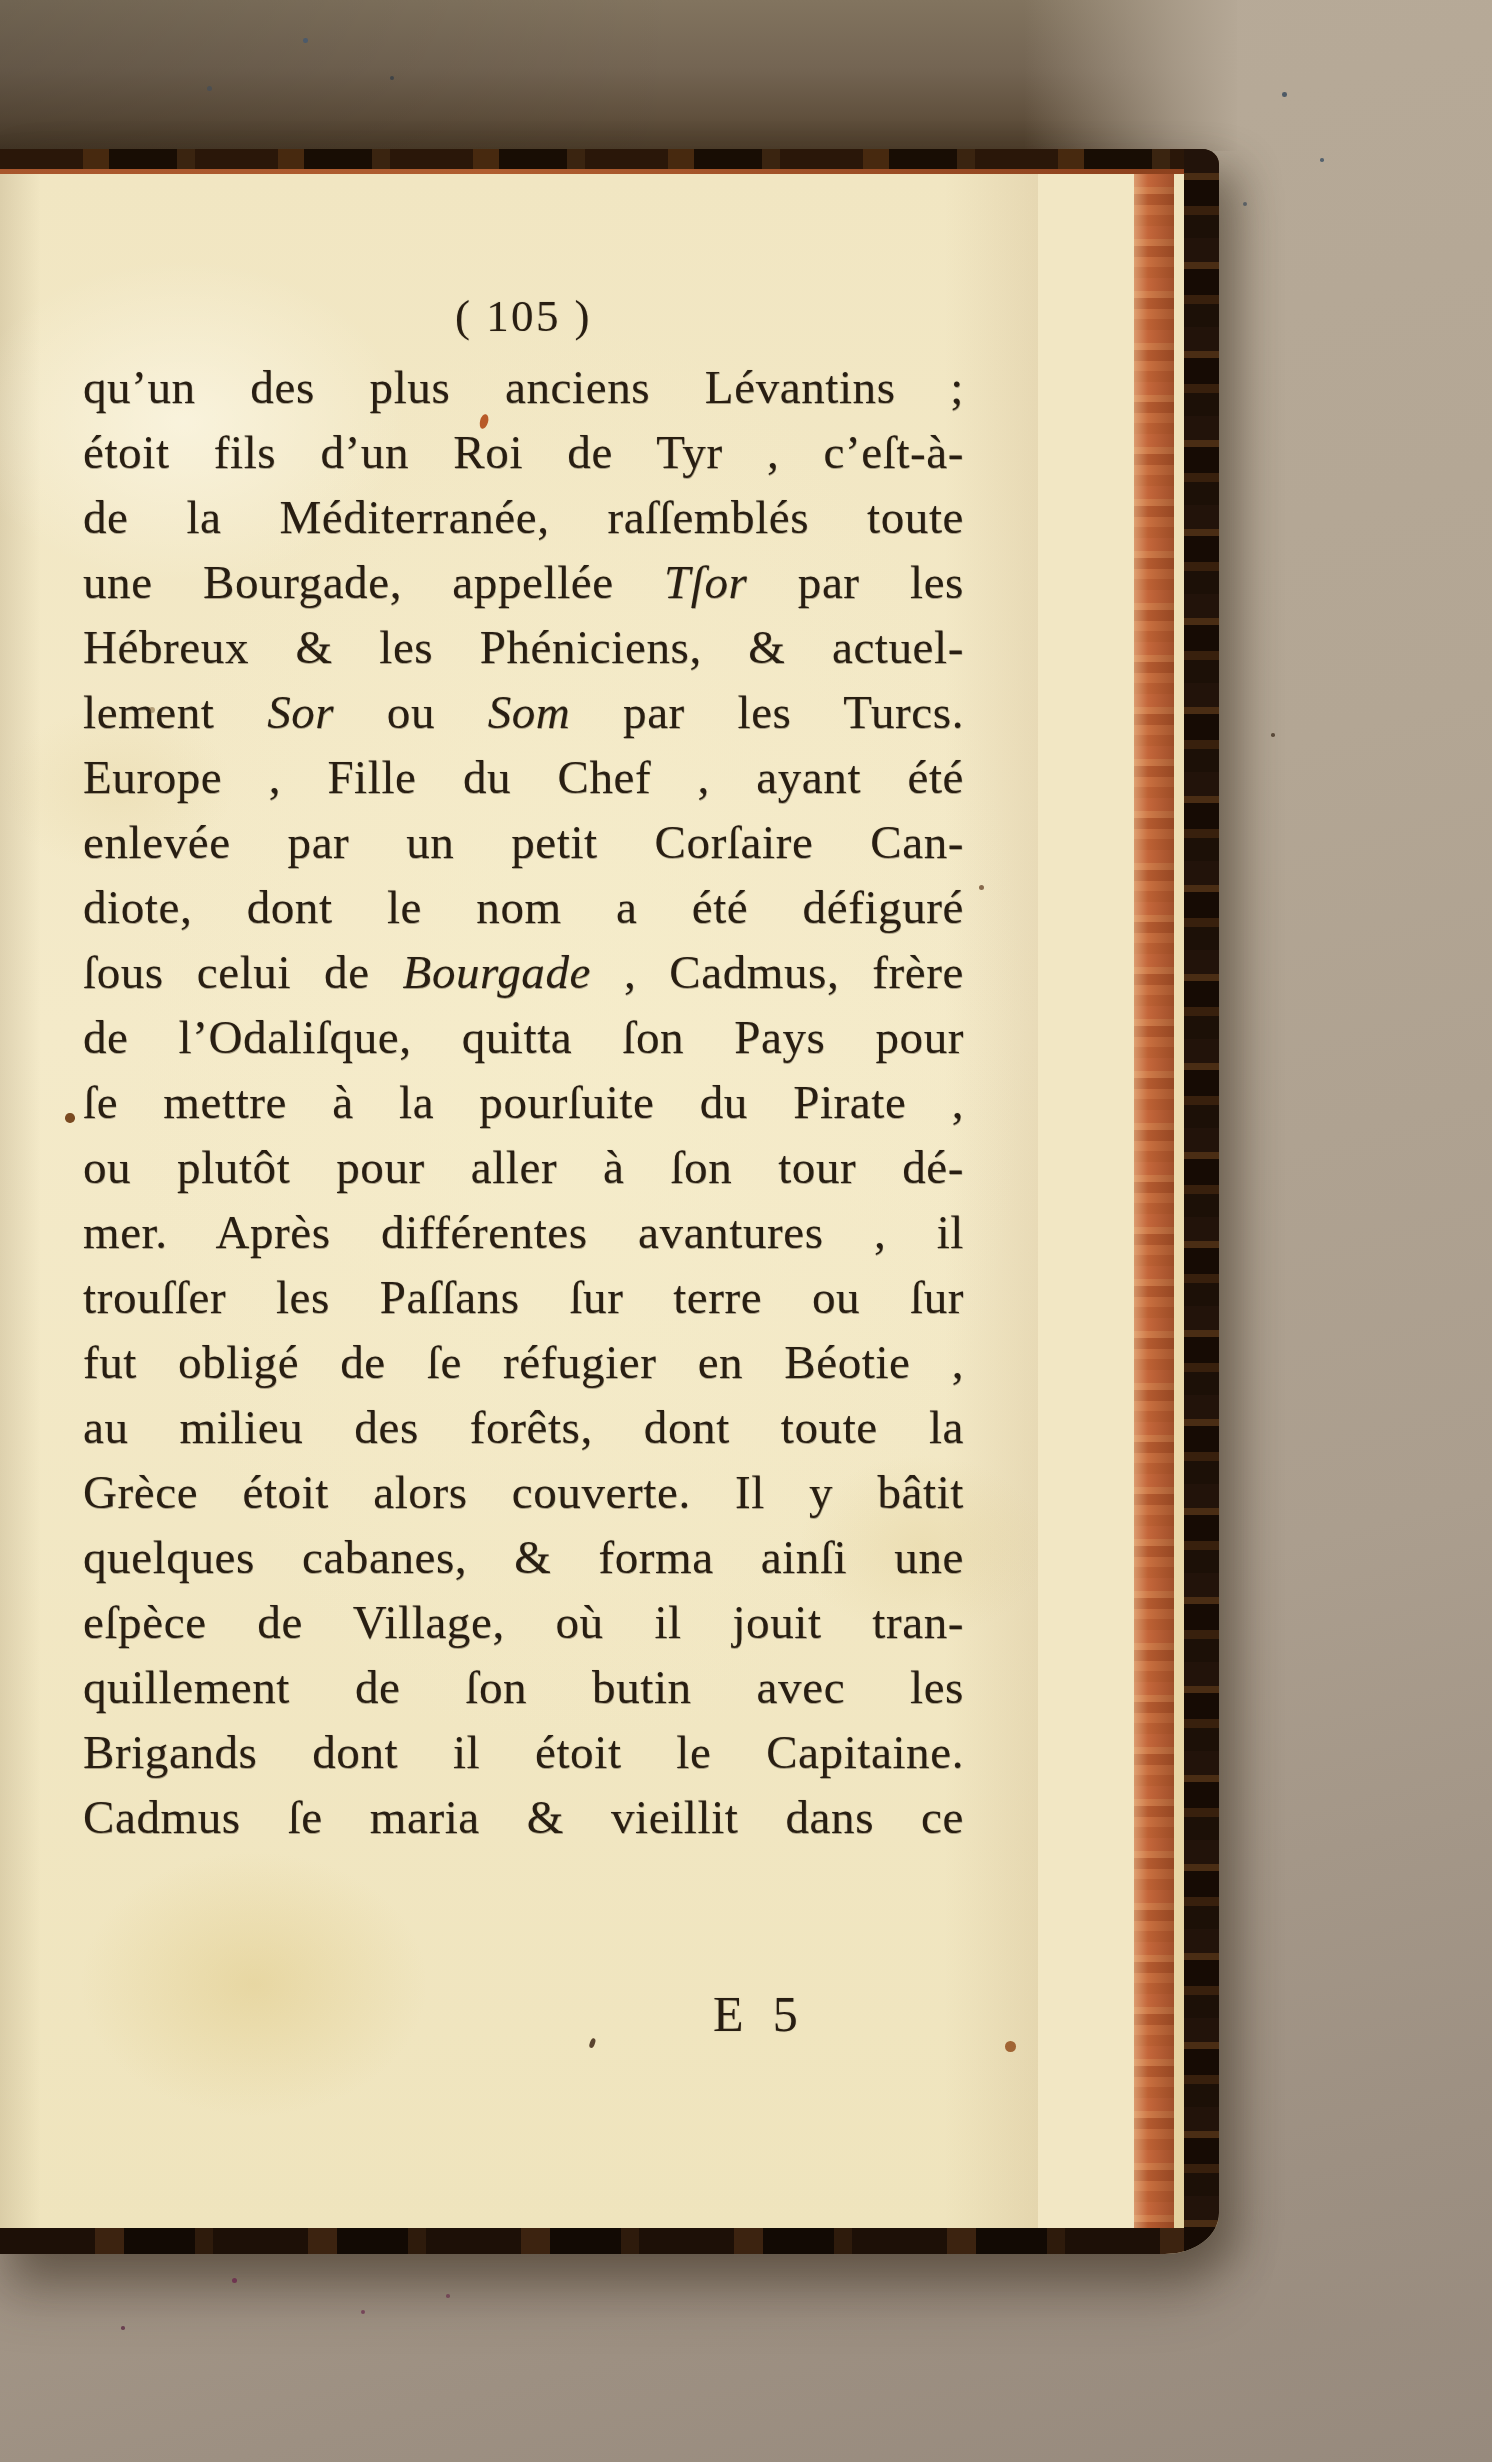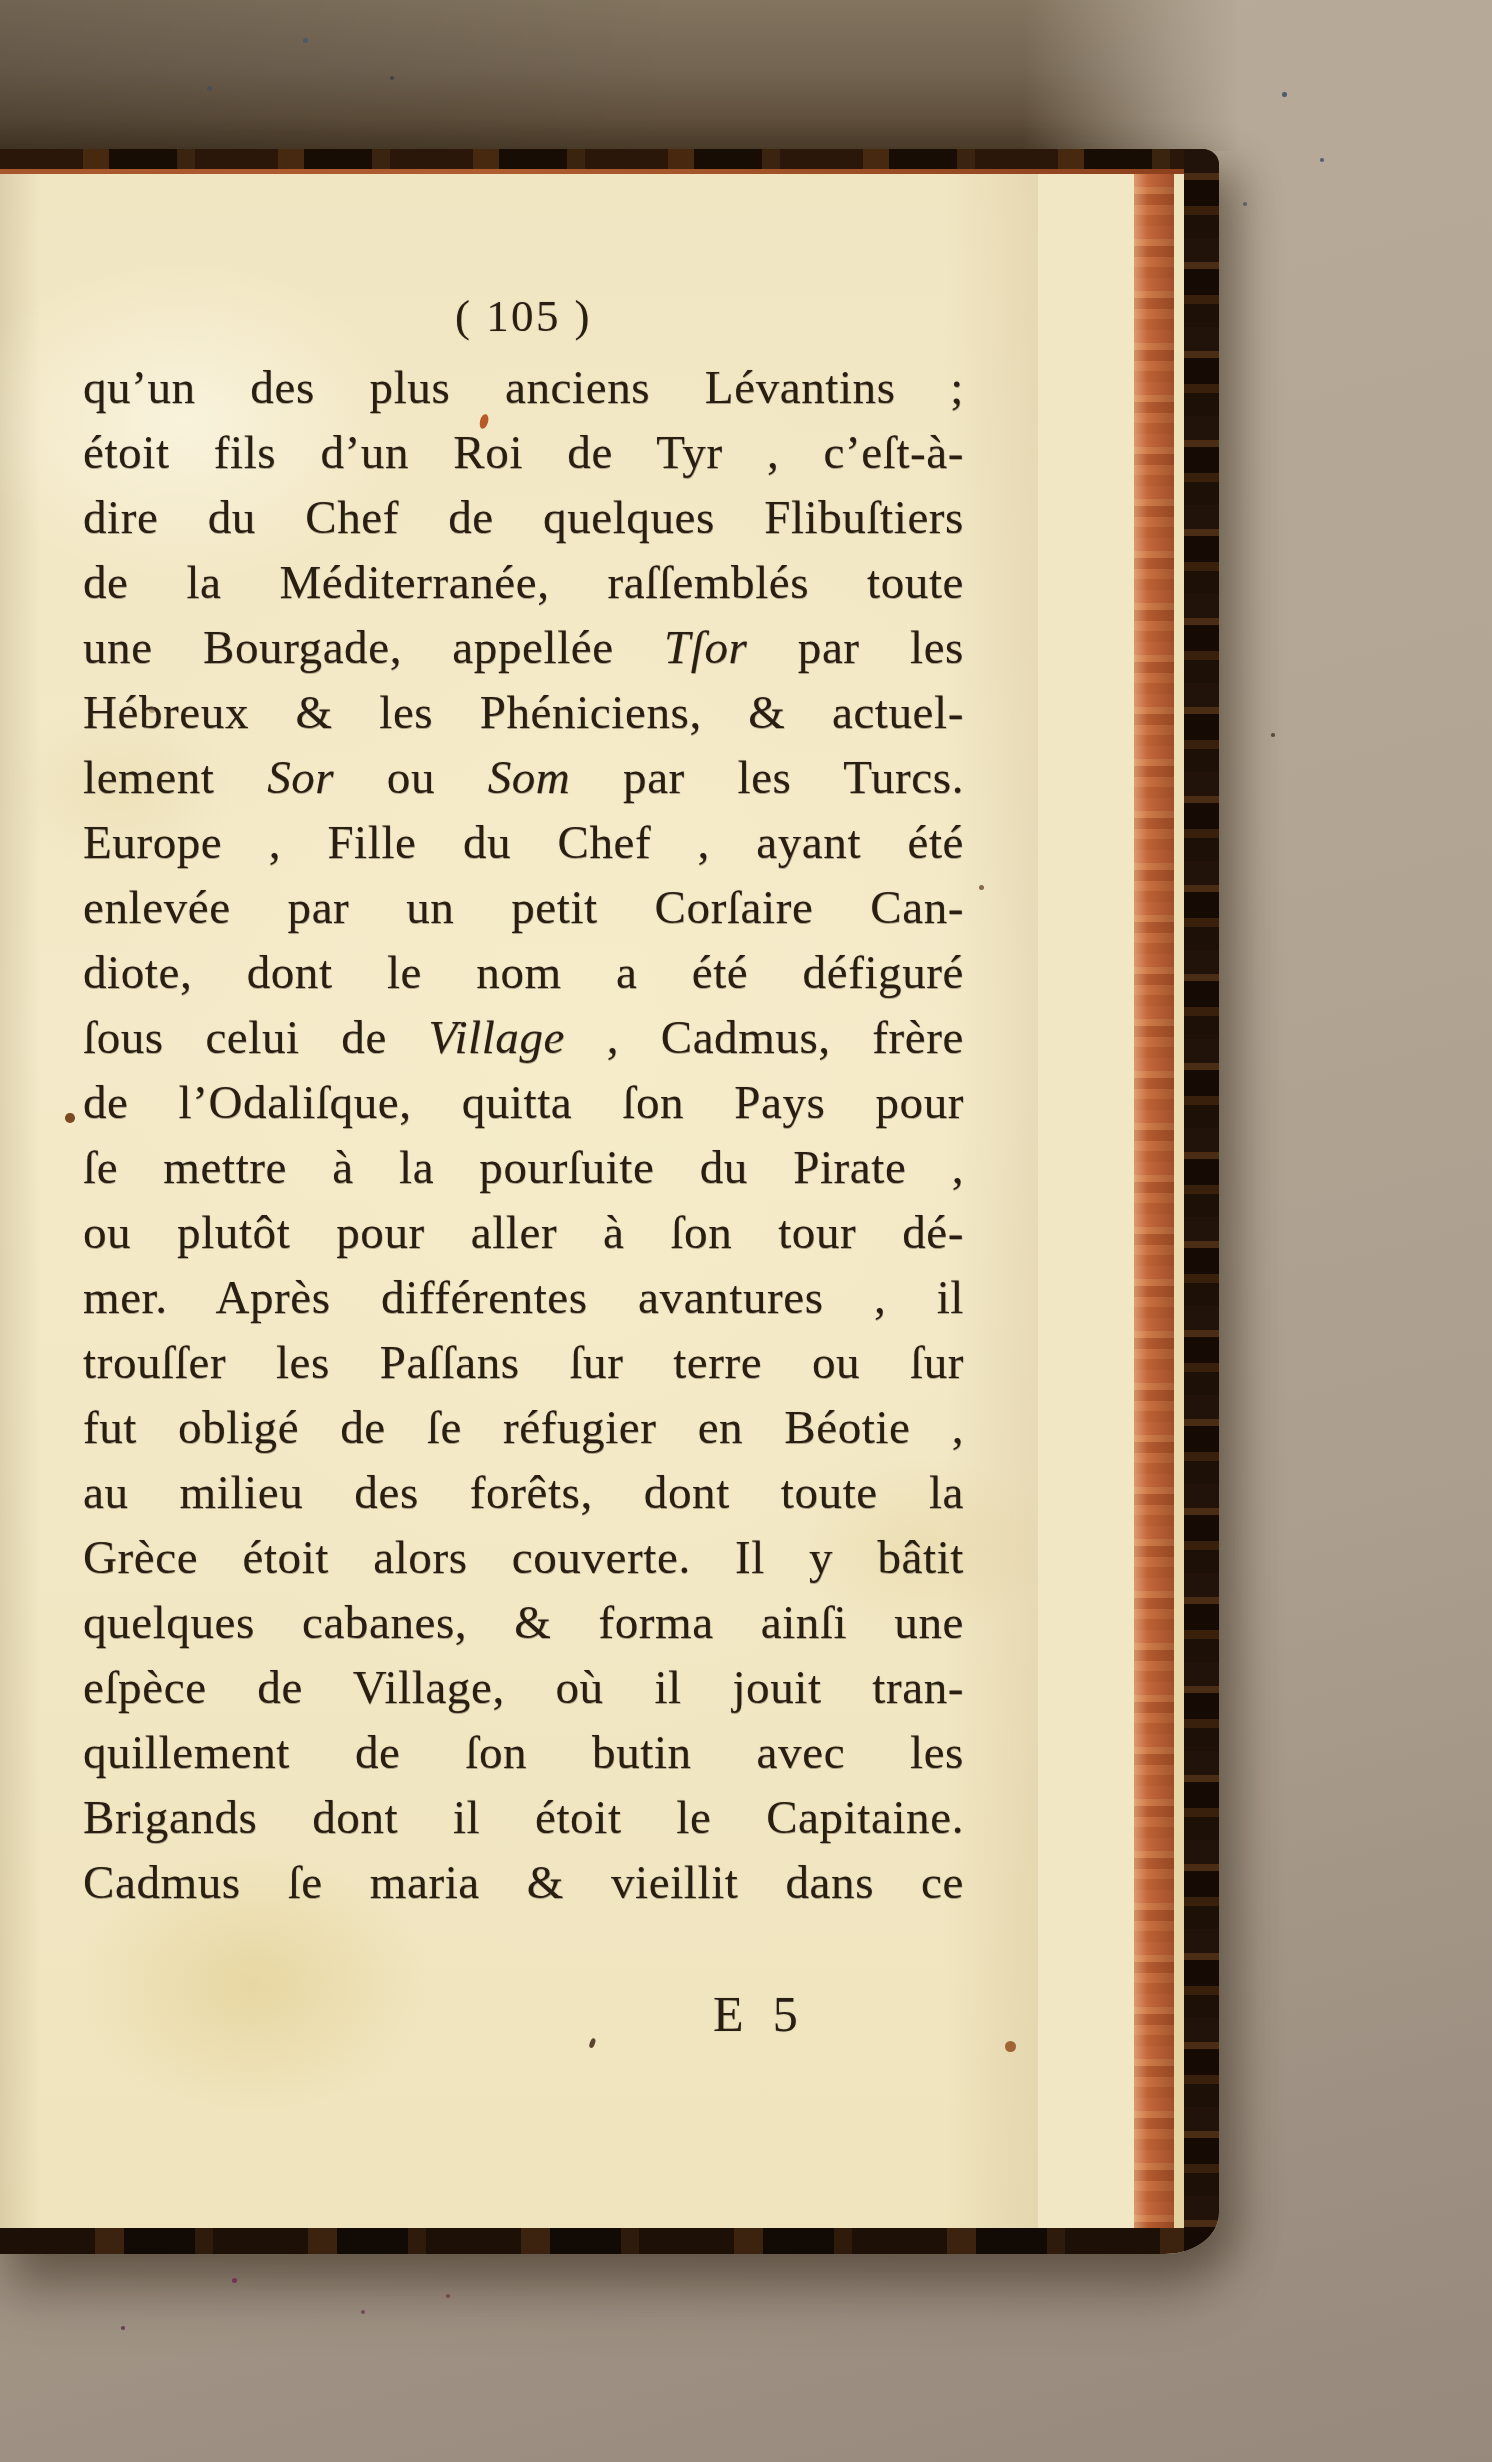--- a/index.html
+++ b/index.html
@@ -106,29 +106,28 @@
     <div class="speck" style="left:207px;top:86px;width:5.3px;height:5.3px;background:#3e4c5c;opacity:.6;"></div>
     <div class="speck" style="left:390px;top:76px;width:4.1px;height:4.1px;background:#2f3a46;opacity:.7;"></div>
   </div>
 
   <div class="book">
     <div class="page">
       <div class="pagenum">( 105 )</div>
       <div class="textblock" id="textblock">
           <div class="line"><span>qu’un des plus anciens Lévantins ;</span></div>
           <div class="line"><span>étoit fils d’un Roi de Tyr , c’eſt-à-</span></div>
-          <div class="line"><span>dire du Chef de quelques Flibuſtiers</span></div>
           <div class="line"><span>de la Méditerranée, raſſemblés toute</span></div>
           <div class="line"><span>une Bourgade, appellée </span><span class="it">Tſor</span><span> par les</span></div>
           <div class="line"><span>Hébreux &amp; les Phéniciens, &amp; actuel-</span></div>
           <div class="line"><span>lement </span><span class="it">Sor</span><span> ou </span><span class="it">Som</span><span> par les Turcs.</span></div>
           <div class="line"><span>Europe , Fille du Chef , ayant été</span></div>
           <div class="line"><span>enlevée par un petit Corſaire Can-</span></div>
           <div class="line"><span>diote, dont le nom a été défiguré</span></div>
-          <div class="line"><span>ſous celui de </span><span class="it">Village</span><span> , Cadmus, frère</span></div>
+          <div class="line"><span>ſous celui de </span><span class="it">Bourgade</span><span> , Cadmus, frère</span></div>
           <div class="line"><span>de l’Odaliſque, quitta ſon Pays pour</span></div>
           <div class="line"><span>ſe mettre à la pourſuite du Pirate ,</span></div>
           <div class="line"><span>ou plutôt pour aller à ſon tour dé-</span></div>
           <div class="line"><span>mer. Après différentes avantures , il</span></div>
           <div class="line"><span>trouſſer les Paſſans ſur terre ou ſur</span></div>
           <div class="line"><span>fut obligé de ſe réfugier en Béotie ,</span></div>
           <div class="line"><span>au milieu des forêts, dont toute la</span></div>
           <div class="line"><span>Grèce étoit alors couverte. Il y bâtit</span></div>
           <div class="line"><span>quelques cabanes, &amp; forma ainſi une</span></div>
           <div class="line"><span>eſpèce de Village, où il jouit tran-</span></div>

